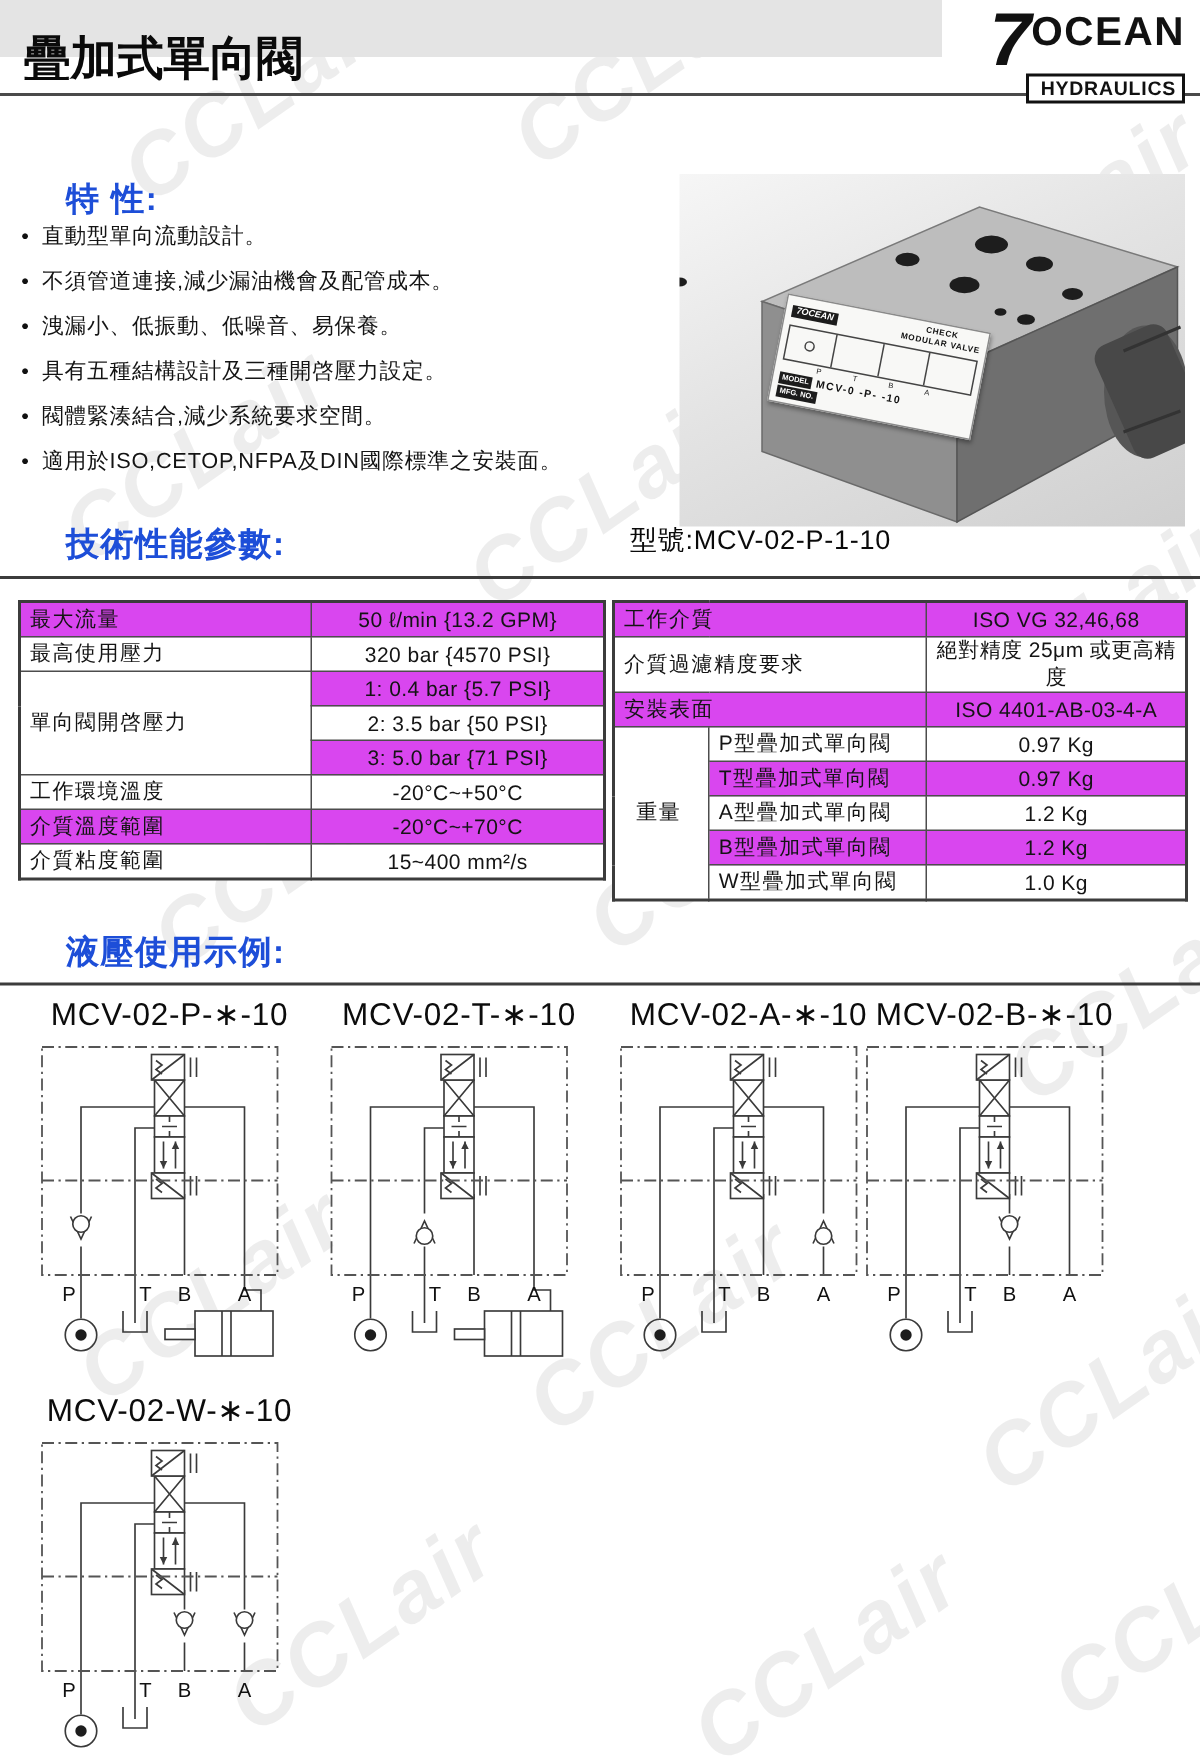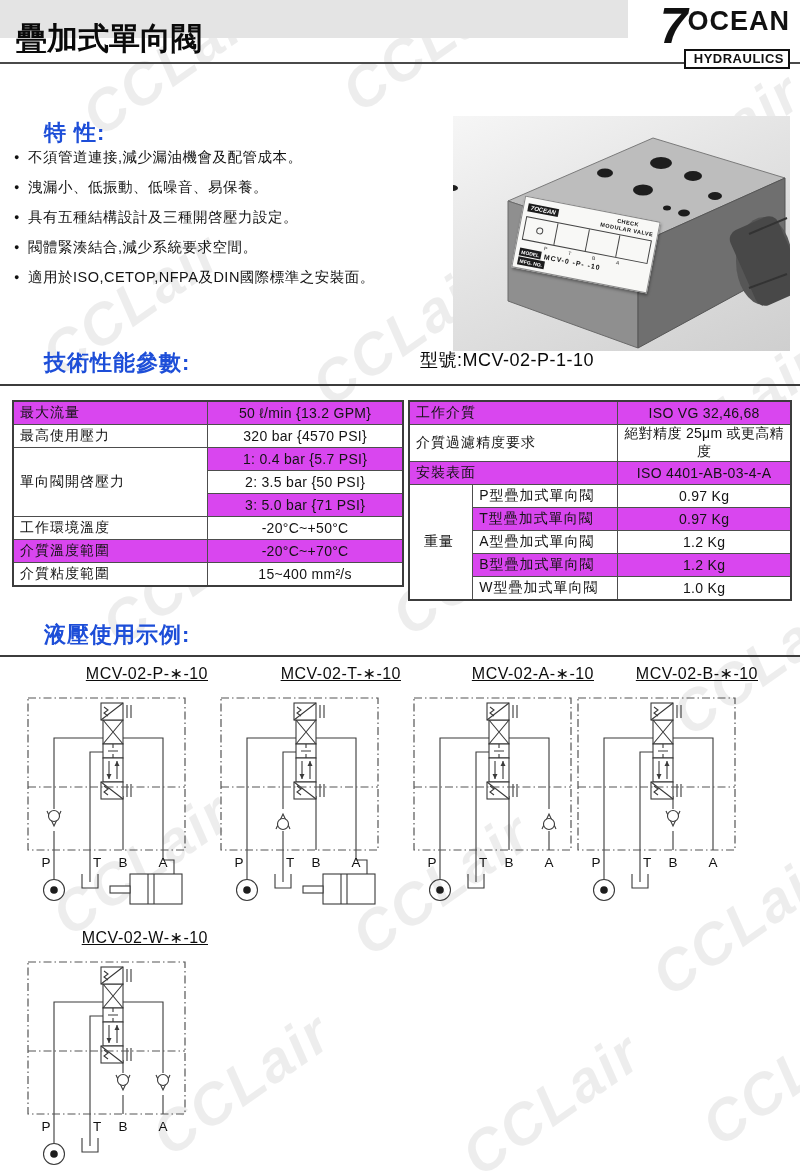--- a/index.html
+++ b/index.html
@@ -54,21 +54,21 @@
   table.spec{position:absolute;top:400px;border-collapse:collapse;z-index:2;background:transparent;}
   table.spec td{border:1px solid #4d4d4d;height:22px;padding:0 6px;font-size:14px;color:#141414;background:#fff;}
   table.spec{border:2px solid #3c3c3c;}
   td.lab{text-align:left;padding-left:10px;letter-spacing:1px;}
   td.val{text-align:center;letter-spacing:.3px;}
   tr.shade td{background:#d946ef;}
   td.white{background:#fff !important;}
   td.small{font-size:12.5px;}
   
   .diagram-slot{position:absolute;width:190px;z-index:2;}
-  .diag-label{text-align:right;font-size:16px;color:#0c0c0c;letter-spacing:.5px;height:26px;text-decoration:underline;}
+  .diag-label{text-align:center;font-size:21px;color:#0c0c0c;letter-spacing:.5px;height:26px;}
   .diag-svg{width:190px;height:250px;}
 </style>
 </head>
 <body>
 
 <div class="page">
 
   <div class="wm-layer">
       <span class="wm" style="left: 70px; top: 30px;">CCLair</span>
       <span class="wm" style="left: 330px; top: 6px;">CCLair</span>
@@ -93,20 +93,21 @@
     <div class="logo-top">
       <span class="logo-seven">7</span>
       <span class="logo-ocean">OCEAN</span>
     </div>
     <div class="logo-box">HYDRAULICS</div>
   </div>
   <div class="header-rule"></div>
 
   <div class="sec-heading" style="top:118px;">特 性:</div>
   <div class="features">
+    <div class="feat-row">直動型單向流動設計。</div>
     <div class="feat-row">不須管道連接,減少漏油機會及配管成本。</div>
     <div class="feat-row">洩漏小、低振動、低噪音、易保養。</div>
     <div class="feat-row">具有五種結構設計及三種開啓壓力設定。</div>
     <div class="feat-row">閥體緊湊結合,減少系統要求空間。</div>
     <div class="feat-row">適用於ISO,CETOP,NFPA及DIN國際標準之安裝面。</div>
   </div>
 
   <div class="photo">
     <svg viewBox="0 0 337 235" width="337" height="235">
       <polygon points="55,85 200,22 332,62 185,128" fill="#bdbdbd" stroke="#7a7a7a" stroke-width="1"></polygon>

